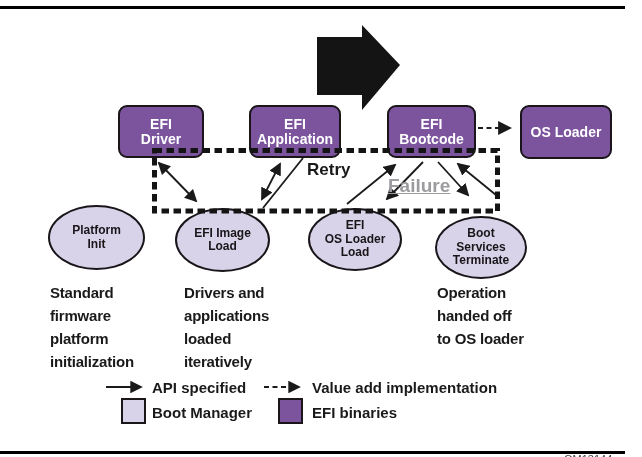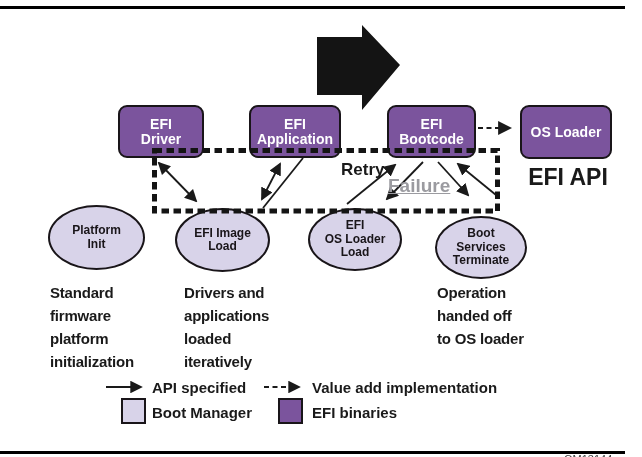--- a/index.html
+++ b/index.html
@@ -73,23 +73,22 @@
     <line x1="438" y1="162" x2="468" y2="195" stroke="#1a1a1a" stroke-width="1.8" marker-end="url(#ah)"></line>
 
     <line x1="496" y1="195" x2="458" y2="164" stroke="#1a1a1a" stroke-width="1.8" marker-end="url(#ah)"></line>
 
     <line x1="478" y1="128" x2="510" y2="128" stroke="#1a1a1a" stroke-width="2" stroke-dasharray="5 3.5" marker-end="url(#ah)"></line>
 
     <line x1="106" y1="387" x2="141" y2="387" stroke="#1a1a1a" stroke-width="1.8" marker-end="url(#ah)"></line>
     <line x1="264" y1="387" x2="299" y2="387" stroke="#1a1a1a" stroke-width="1.8" stroke-dasharray="5 3.5" marker-end="url(#ah)"></line>
   </svg>
 
-  <div class="lbl" style="left:341px;top:160px;font-size:17px;">Retry</div>
+  <div class="lbl" style="left:307px;top:160px;font-size:17px;">Retry</div>
   <div class="lbl" style="left: 388px; top: 175px; font-size: 19px; color: rgb(155, 155, 160); text-decoration: underline;">Failure</div>
-  <div class="lbl" style="left:520px;top:164px;width:96px;text-align:center;font-size:23px;">EFI API</div>
 
   <div class="lbl desc" style="left:50px;top:281px;">Standard
 firmware
 platform
 initialization</div>
   <div class="lbl desc" style="left:176px;top:281px;margin-left:8px;">Drivers and
 applications
 loaded
 iteratively</div>
   <div class="lbl desc" style="left:437px;top:281px;">Operation

